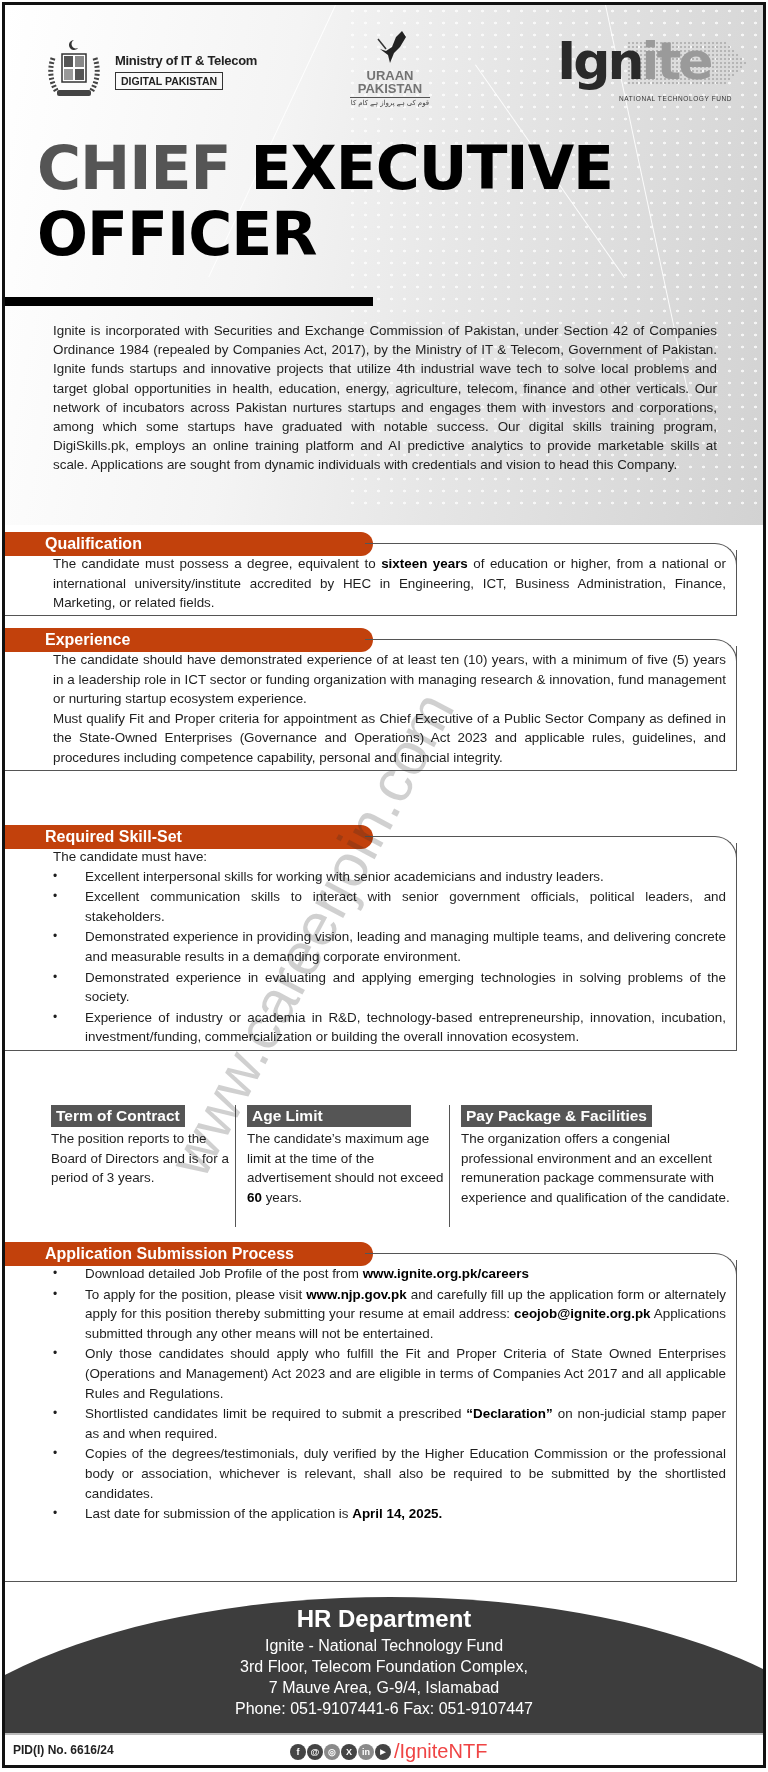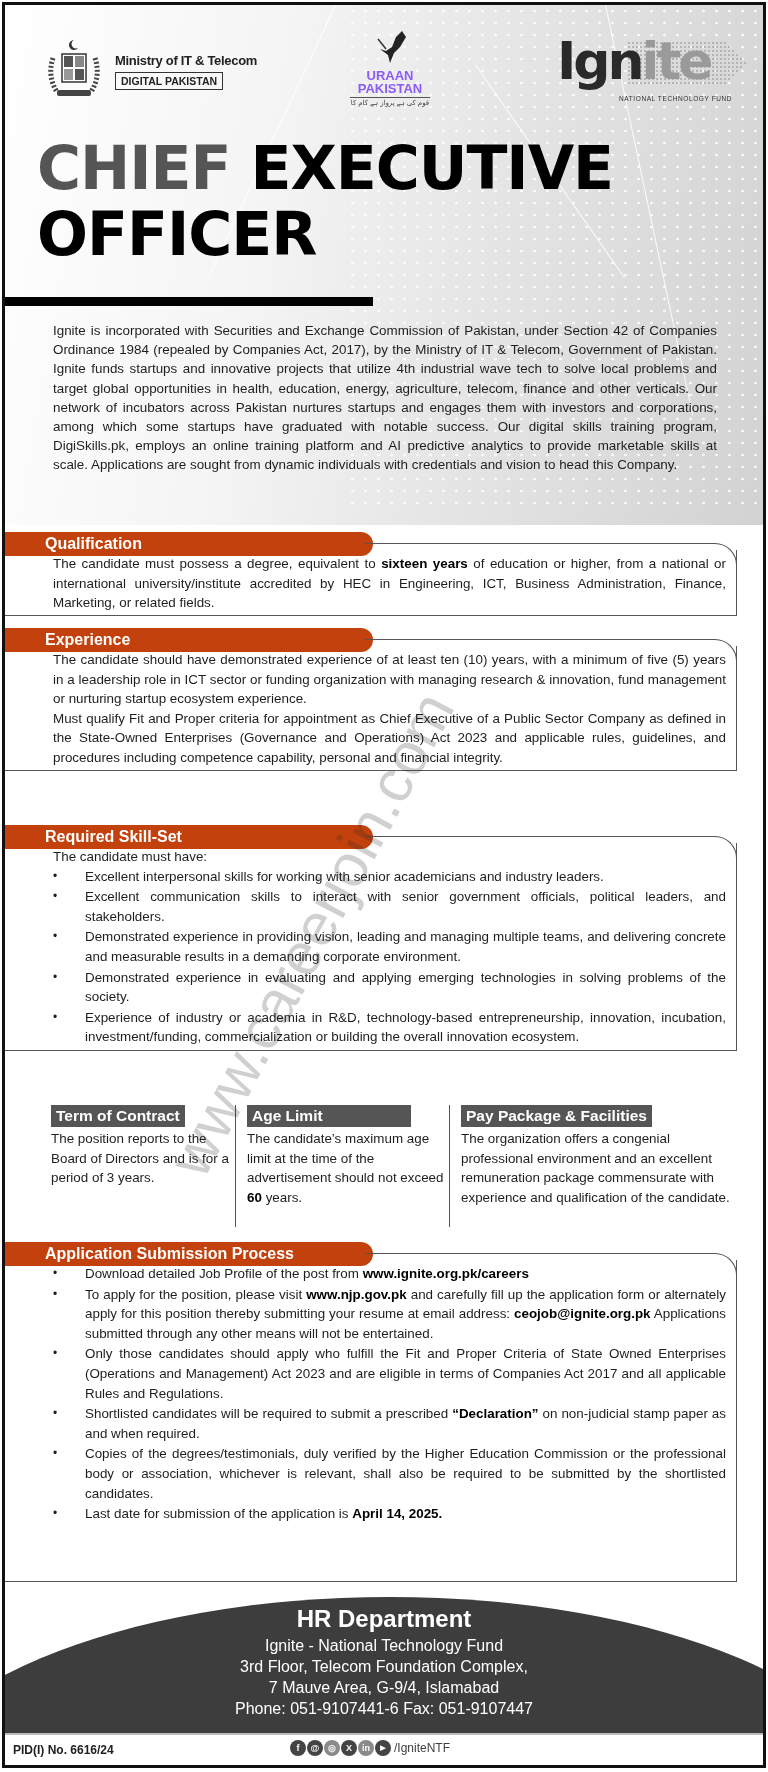--- a/index.html
+++ b/index.html
@@ -14,21 +14,21 @@
   .bg-line { position: absolute; background: rgba(255,255,255,0.9); width: 1px; transform-origin: top left; }
 
   
   .header { position: absolute; left: 0; top: 0; width: 100%; height: 115px; }
   .emblem { position: absolute; left: 40px; top: 33px; width: 58px; height: 62px; }
   .ministry { position: absolute; left: 110px; top: 48px; }
   .ministry-name { font-weight: bold; font-size: 13px; letter-spacing: -0.3px; color: #222; }
   .ministry-badge { display: inline-block; margin-top: 4px; border: 1.5px solid #333; padding: 2px 5px; font-size: 10.5px; font-weight: bold; color: #222; }
   .uraan { position: absolute; left: 345px; top: 24px; width: 80px; text-align: center; }
   .uraan-bird { width: 44px; height: 36px; margin: 0 auto; }
-  .uraan-text { font-weight: 900; font-size: 13px; line-height: 13px; color: #8b5cf6; }
+  .uraan-text { font-weight: 900; font-size: 13px; line-height: 13px; color: #737373; }
   .uraan-urdu { font-size: 7px; color: #444; border-top: 1px solid #555; margin-top: 2px; padding-top: 1px; }
   .ignite { position: absolute; left: 552px; top: 30px; width: 200px; height: 70px; }
   .ignite-word { font-family: "DejaVu Sans", sans-serif; font-weight: bold; font-size: 52px; letter-spacing: -3px; line-height: 52px; color: #2a2a2a; position: relative; z-index: 2; }
   .ignite-word .light { color: #9a9a9a; }
   .ignite-arrow { position: absolute; left: 70px; top: 6px; width: 120px; height: 44px;
     background-image: radial-gradient(circle, #b5b5b5 1px, transparent 1.3px); background-size: 4px 4px;
     clip-path: polygon(0 0, 82% 0, 100% 50%, 82% 100%, 0 100%); z-index: 1; }
   .ignite-sub { position: absolute; left: 62px; top: 60px; font-size: 6.5px; letter-spacing: 0.6px; color: #333; }
 
   
@@ -62,21 +62,21 @@
   
   .hr-arc { position: absolute; left: -110px; top: 1592px; width: 990px; height: 420px; border-radius: 50%; background: #3d3d3d; }
   .hr-block { position: absolute; left: 0; top: 1598px; width: 100%; text-align: center; color: #fff; }
   .hr-title { font-weight: bold; font-size: 24px; line-height: 32px; }
   .hr-line { font-weight: normal; font-size: 16px; line-height: 21px; }
   .footer-strip { position: absolute; left: 0; bottom: 0; width: 100%; height: 32px; background: #fff; border-top: 2px solid #bbb; }
   .pid { position: absolute; left: 8px; top: 8px; font-weight: bold; font-size: 12px; color: #222; }
   .social { position: absolute; left: 285px; top: 5px; display: flex; align-items: center; gap: 1px; }
   .soc-icon { width: 16px; height: 16px; border-radius: 50%; background: #444; color: #fff; font-size: 9px; font-weight: bold; text-align: center; line-height: 16px; }
   .soc-icon.light { background: #8a8a8a; }
-  .soc-handle { font-size: 12px; color: #404040; margin-left: 2px; }
+  .soc-handle { font-size: 20px; color: #ef4444; margin-left: 2px; }
 
   .watermark { position: absolute; left: 140px; top: 670px; font-size: 60px; color: rgba(40,40,40,0.22); transform: rotate(-62deg); transform-origin: left top; white-space: nowrap; font-family: "Liberation Sans", sans-serif; pointer-events: none; }
 </style>
 </head>
 <body>
 
 <div class="frame">
   <div class="bg-art"></div>
   <div class="bg-dots"></div>
   <div class="bg-line" style="left:330px;top:0;height:300px;transform:rotate(25deg);"></div>
@@ -187,21 +187,21 @@
     <div class="sec-head">
       <div class="sec-tab">Application Submission Process</div>
       <div class="sec-line"></div>
     </div>
     <div class="sec-box" style="margin-top:-6px;height:322px;">
       <div class="sec-body">
         <ul class="bullets">
           <li><span>Download detailed Job Profile of the post from </span><b>www.ignite.org.pk/careers</b></li>
           <li><span>To apply for the position, please visit </span><b>www.njp.gov.pk</b><span> and carefully fill up the application form or alternately apply for this position thereby submitting your resume at email address: </span><b>ceojob@ignite.org.pk</b><span> Applications submitted through any other means will not be entertained.</span></li>
           <li>Only those candidates should apply who fulfill the Fit and Proper Criteria of State Owned Enterprises (Operations and Management) Act 2023 and are eligible in terms of Companies Act 2017 and all applicable Rules and Regulations.</li>
-          <li><span>Shortlisted candidates will be required to submit a prescribed </span><b>“Declaration”</b><span> on non-judicial stamp paper as and when required.</span></li>
+          <li><span>Shortlisted candidates limit be required to submit a prescribed </span><b>“Declaration”</b><span> on non-judicial stamp paper as and when required.</span></li>
           <li>Copies of the degrees/testimonials, duly verified by the Higher Education Commission or the professional body or association, whichever is relevant, shall also be required to be submitted by the shortlisted candidates.</li>
           <li><span>Last date for submission of the application is </span><b>April 14, 2025.</b></li>
         </ul>
       </div>
     </div>
   </div>
 
   <div class="watermark" style="top:1150px;left:150px;">www.careerjoin.com</div>
 
   <div class="hr-arc"></div>

